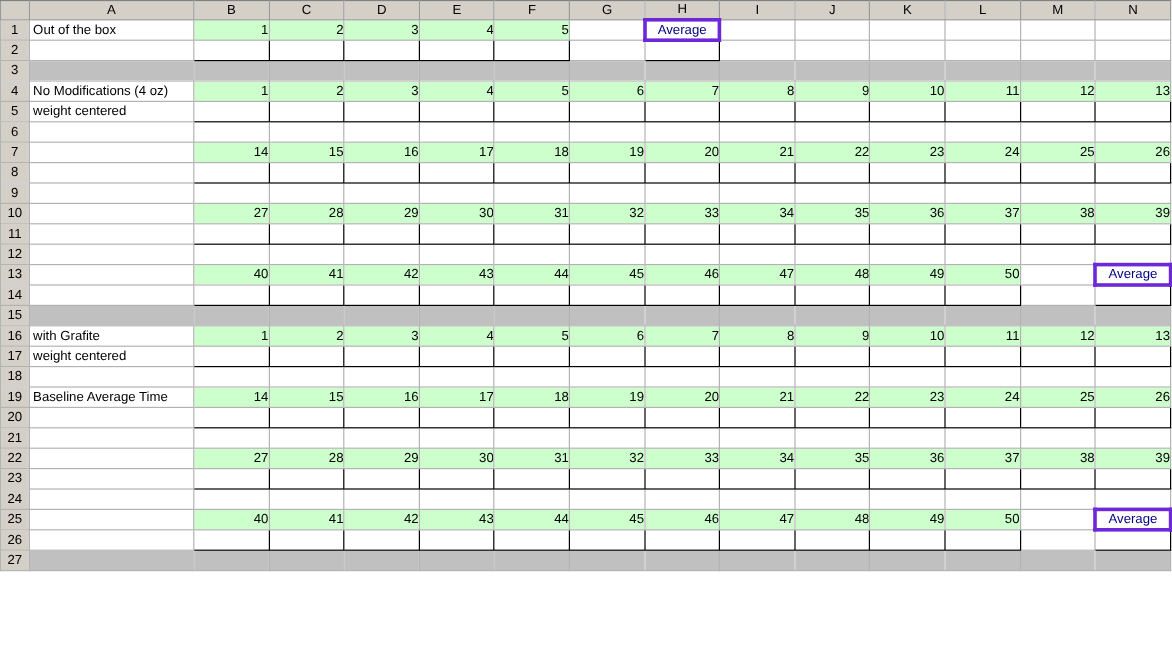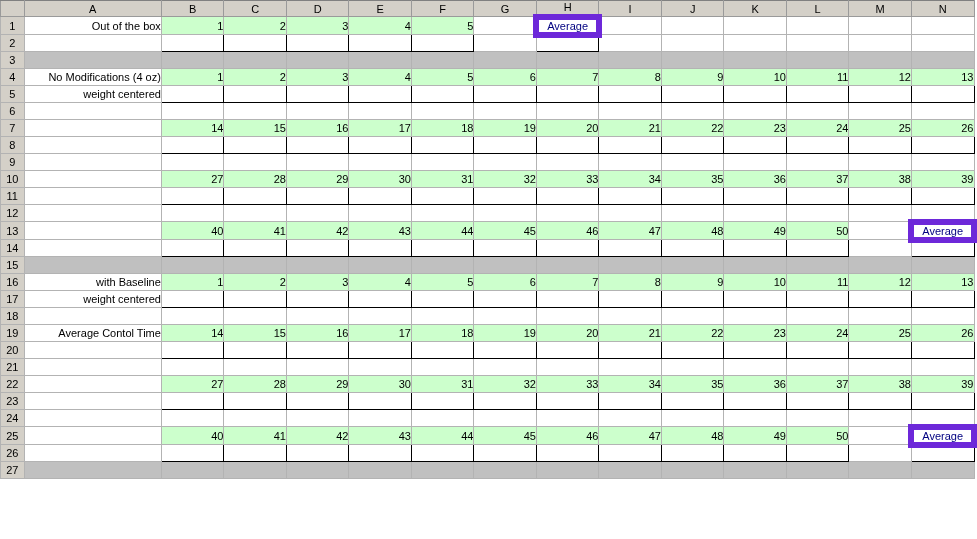--- a/index.html
+++ b/index.html
@@ -55,31 +55,31 @@
     color: #000;
     font-size: 11px;
   }
   td.cell {
     background: #ffffff;
     text-align: right;
     padding-right: 3px;
     color: #000;
   }
   td.cell.txt {
-    text-align: right;
+    text-align: left;
     padding-left: 3px;
-    padding-right: 0;
+    padding-right: 12px;
   }
   td.cell.green {
     background: #ccffcc;
   }
   td.cell.avg {
     text-align: center;
     padding-right: 0;
-    border: 6px solid #6d28d9;
+    border: 3px solid #6d28d9;
     color: #000080;
     background: #ffffff;
   }
   
   td.sep {
     background: #c0c0c0;
     border: 1px solid #b3b3b3;
   }
   
   td.cell.boxed {
@@ -378,21 +378,21 @@
           <td class="cell sep"></td>
           <td class="cell sep"></td>
           <td class="cell sep"></td>
           <td class="cell sep"></td>
           <td class="cell sep"></td>
           <td class="cell sep"></td>
           <td class="cell sep"></td>
         </tr>
         <tr>
           <td class="rowhead">16</td>
-          <td class="cell txt">with Baseline</td>
+          <td class="cell txt">with Grafite</td>
           <td class="cell green">1</td>
           <td class="cell green">2</td>
           <td class="cell green">3</td>
           <td class="cell green">4</td>
           <td class="cell green">5</td>
           <td class="cell green">6</td>
           <td class="cell green">7</td>
           <td class="cell green">8</td>
           <td class="cell green">9</td>
           <td class="cell green">10</td>
@@ -429,21 +429,21 @@
           <td class="cell"></td>
           <td class="cell"></td>
           <td class="cell"></td>
           <td class="cell"></td>
           <td class="cell"></td>
           <td class="cell"></td>
           <td class="cell"></td>
         </tr>
         <tr>
           <td class="rowhead">19</td>
-          <td class="cell txt">Average Contol Time</td>
+          <td class="cell txt">Baseline Average Time</td>
           <td class="cell green">14</td>
           <td class="cell green">15</td>
           <td class="cell green">16</td>
           <td class="cell green">17</td>
           <td class="cell green">18</td>
           <td class="cell green">19</td>
           <td class="cell green">20</td>
           <td class="cell green">21</td>
           <td class="cell green">22</td>
           <td class="cell green">23</td>

